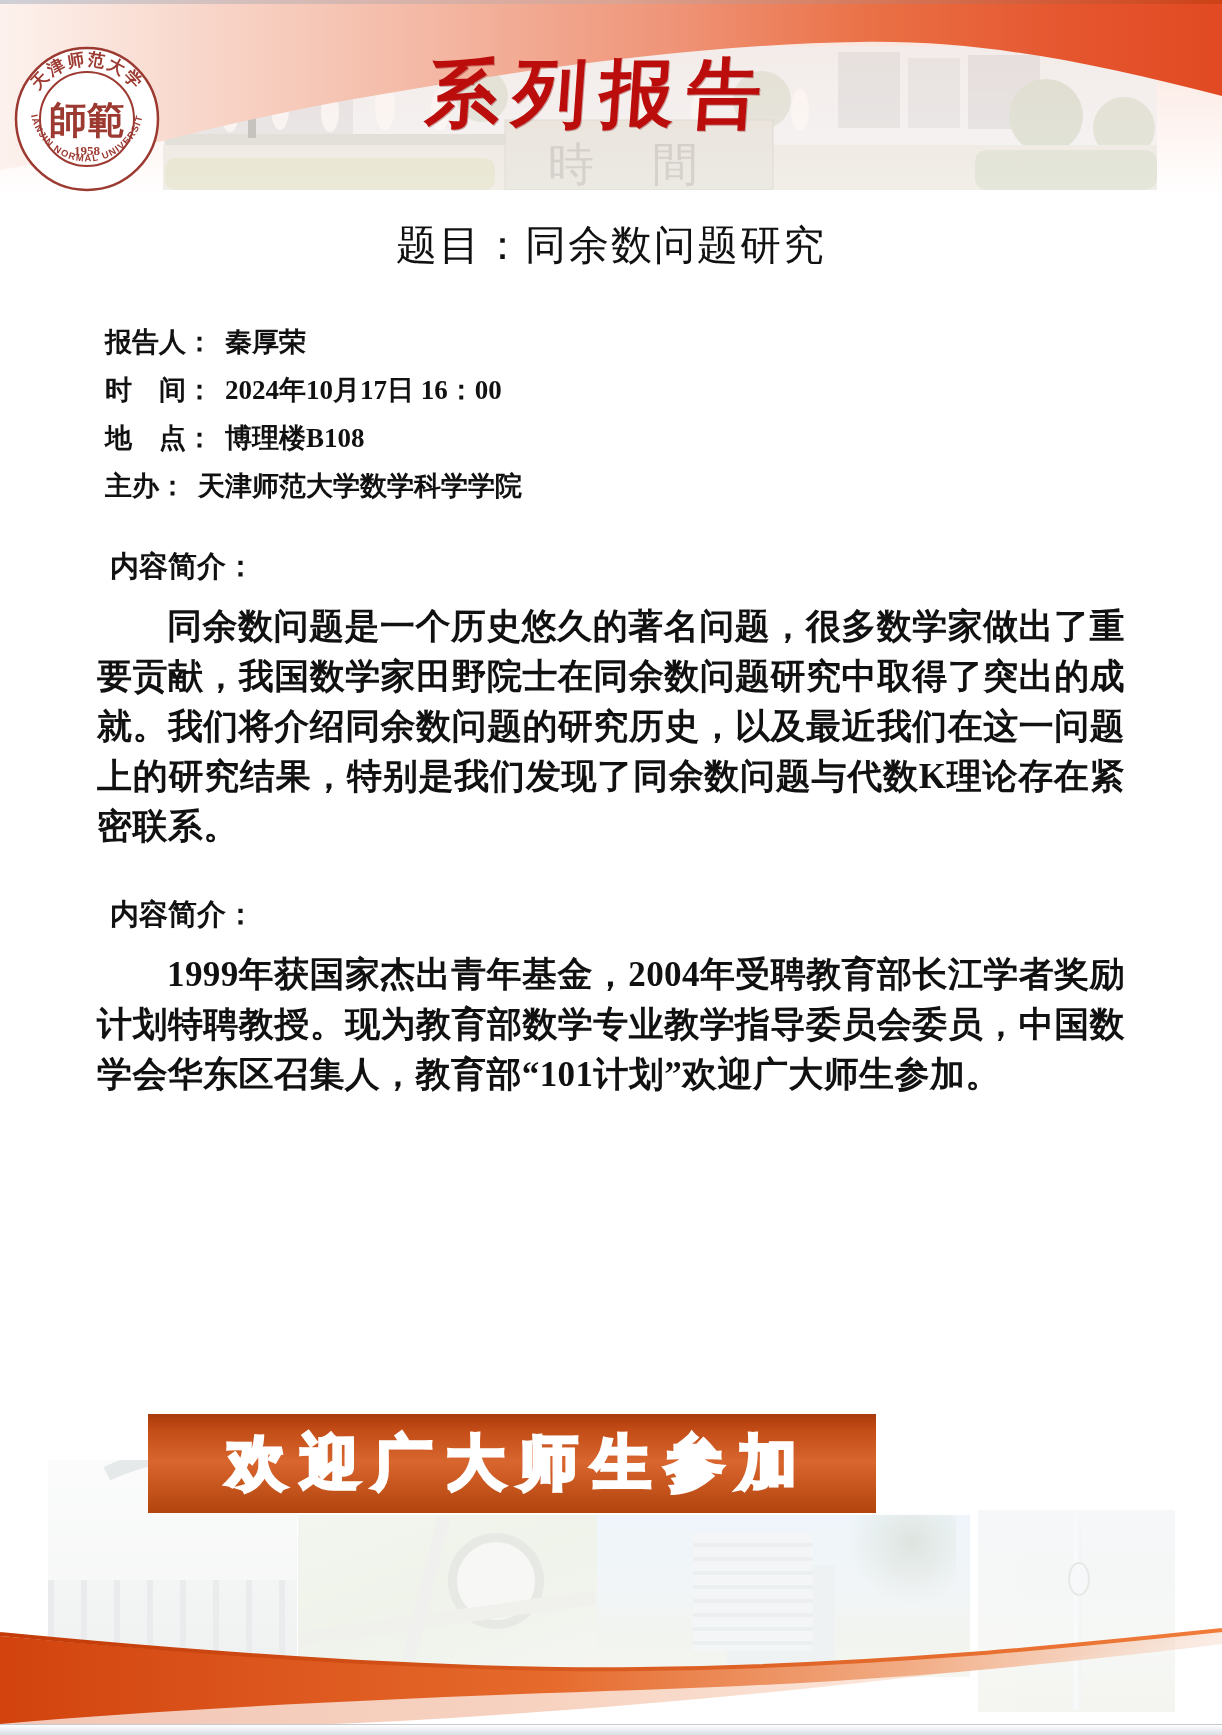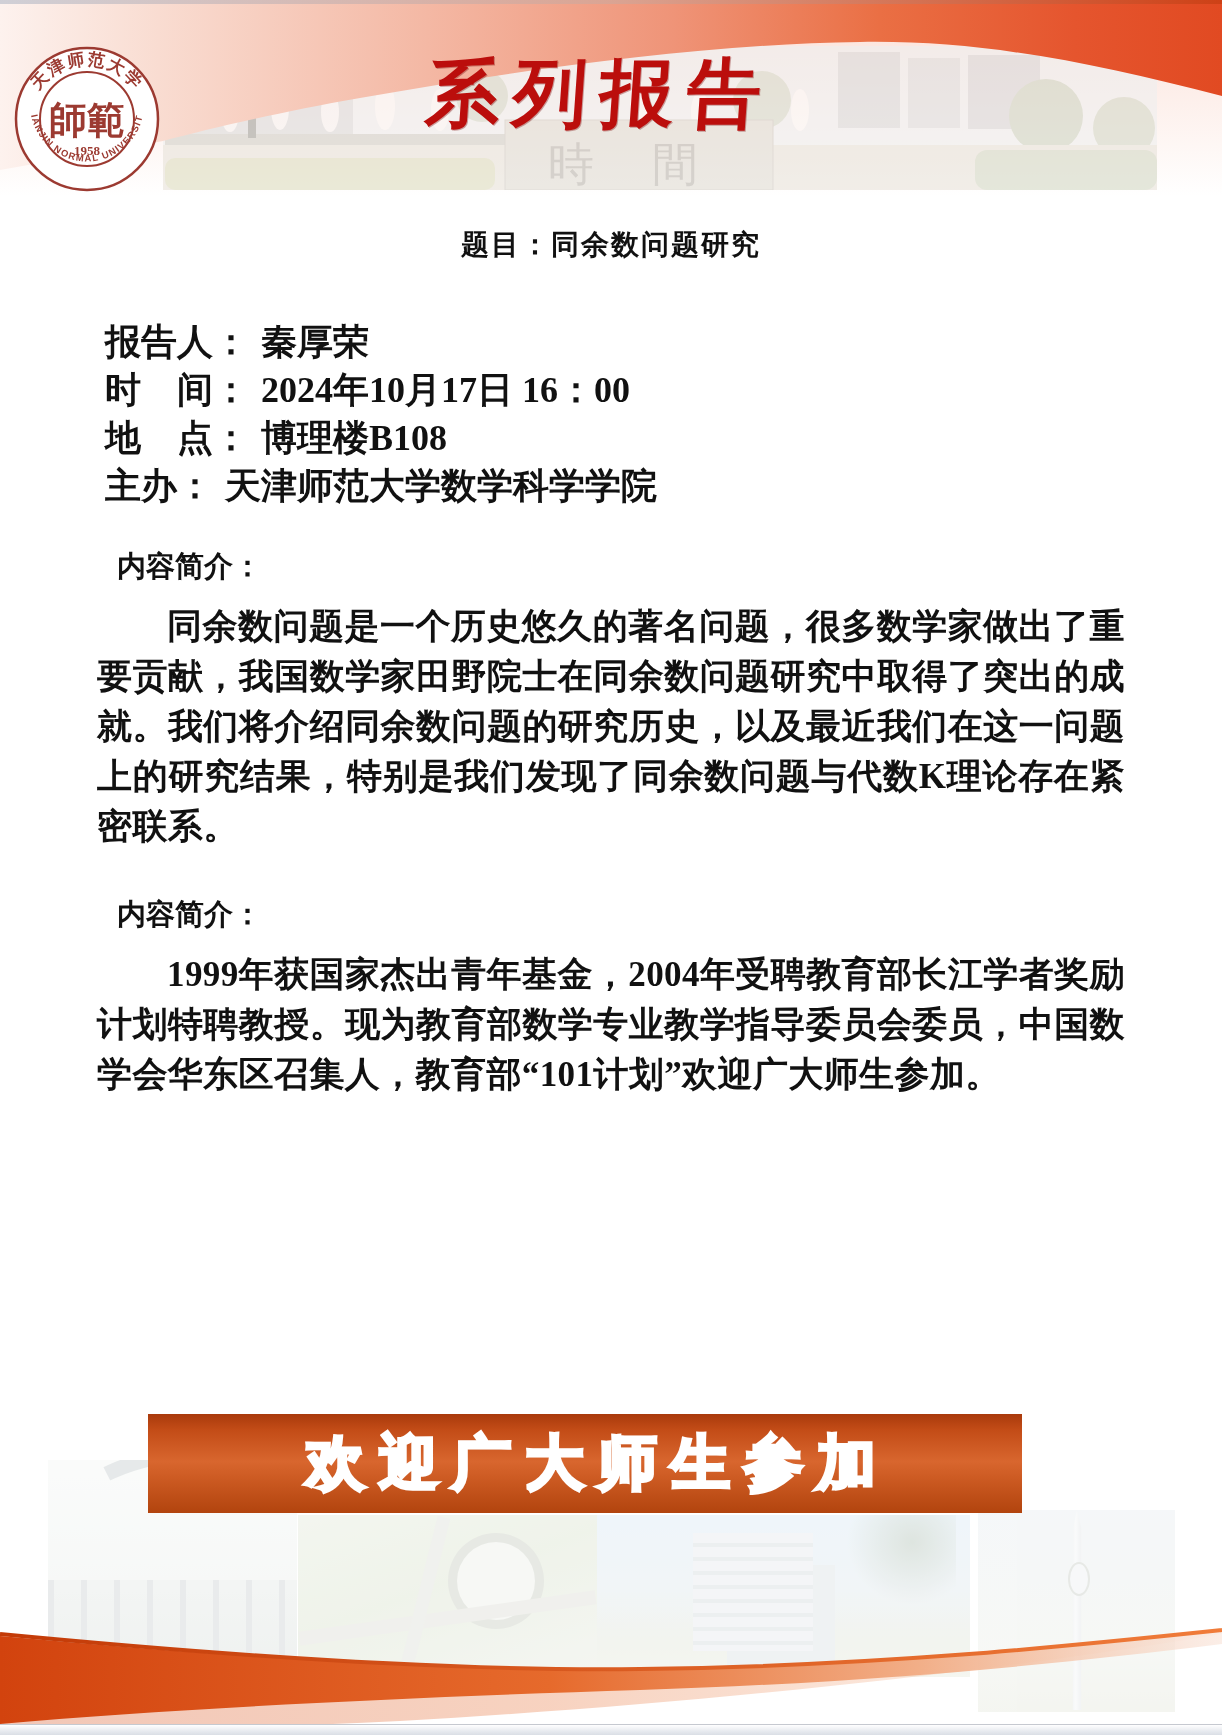--- a/index.html
+++ b/index.html
@@ -17,40 +17,39 @@
     font-size:74px;font-weight:900;letter-spacing:13px;line-height:92px;
     color:#bb0e0c;transform:skewX(-4deg);
     text-shadow:1px 1px 0 rgba(120,0,0,.35);
     white-space:nowrap;
   }
   .logo{position:absolute;left:13px;top:45px;z-index:6;}
   
   .main{position:absolute;left:97px;top:196px;width:1028px;z-index:3;}
   .title{
     margin:22px 0 0 0;text-align:center;
-    font-size:28px;font-weight:700;letter-spacing:2px;line-height:54px;
+    font-size:41px;font-weight:400;letter-spacing:2px;line-height:54px;
   }
   .info{margin-top:46px;padding-left:8px;}
-  .info-row{font-size:36px;font-weight:700;line-height:48px;white-space:nowrap;}
+  .info-row{font-size:27px;font-weight:700;line-height:48px;white-space:nowrap;}
   .info-value{margin-left:12px;}
   .sec-heading{
-    margin:32px 0 0 12px;padding-left:8px;
+    margin:32px 0 0 5px;padding-left:8px;
     font-size:29px;font-weight:700;line-height:48px;
   }
   .para{
     margin:12px 0 0 0;
     font-size:35px;font-weight:700;line-height:50px;
     text-align:justify;text-indent:2em;letter-spacing:.4px;
   }
   .bio-heading{margin-top:38px;}
   
   .banner{
-    position:absolute;left:148px;top:1414px;width:862px;height:99px;z-index:8;
+    position:absolute;left:148px;top:1414px;width:728px;height:99px;z-index:8;
     background:linear-gradient(180deg,#a93a0c 0%,#c34c17 16%,#d8662e 48%,#cd5b23 64%,#b2440e 100%);
-    padding-left:12px;
   }
   .banner-text{
     display:block;width:100%;text-align:center;line-height:99px;text-indent:14px;
     font-family:"Liberation Sans","DejaVu Sans",sans-serif;
     font-size:59px;font-weight:700;letter-spacing:14px;
     color:#cd5a23;-webkit-text-stroke:3.5px #ffffff;
     white-space:nowrap;
   }
   
   .foot-photo{position:absolute;opacity:.45;overflow:hidden;z-index:1;}

